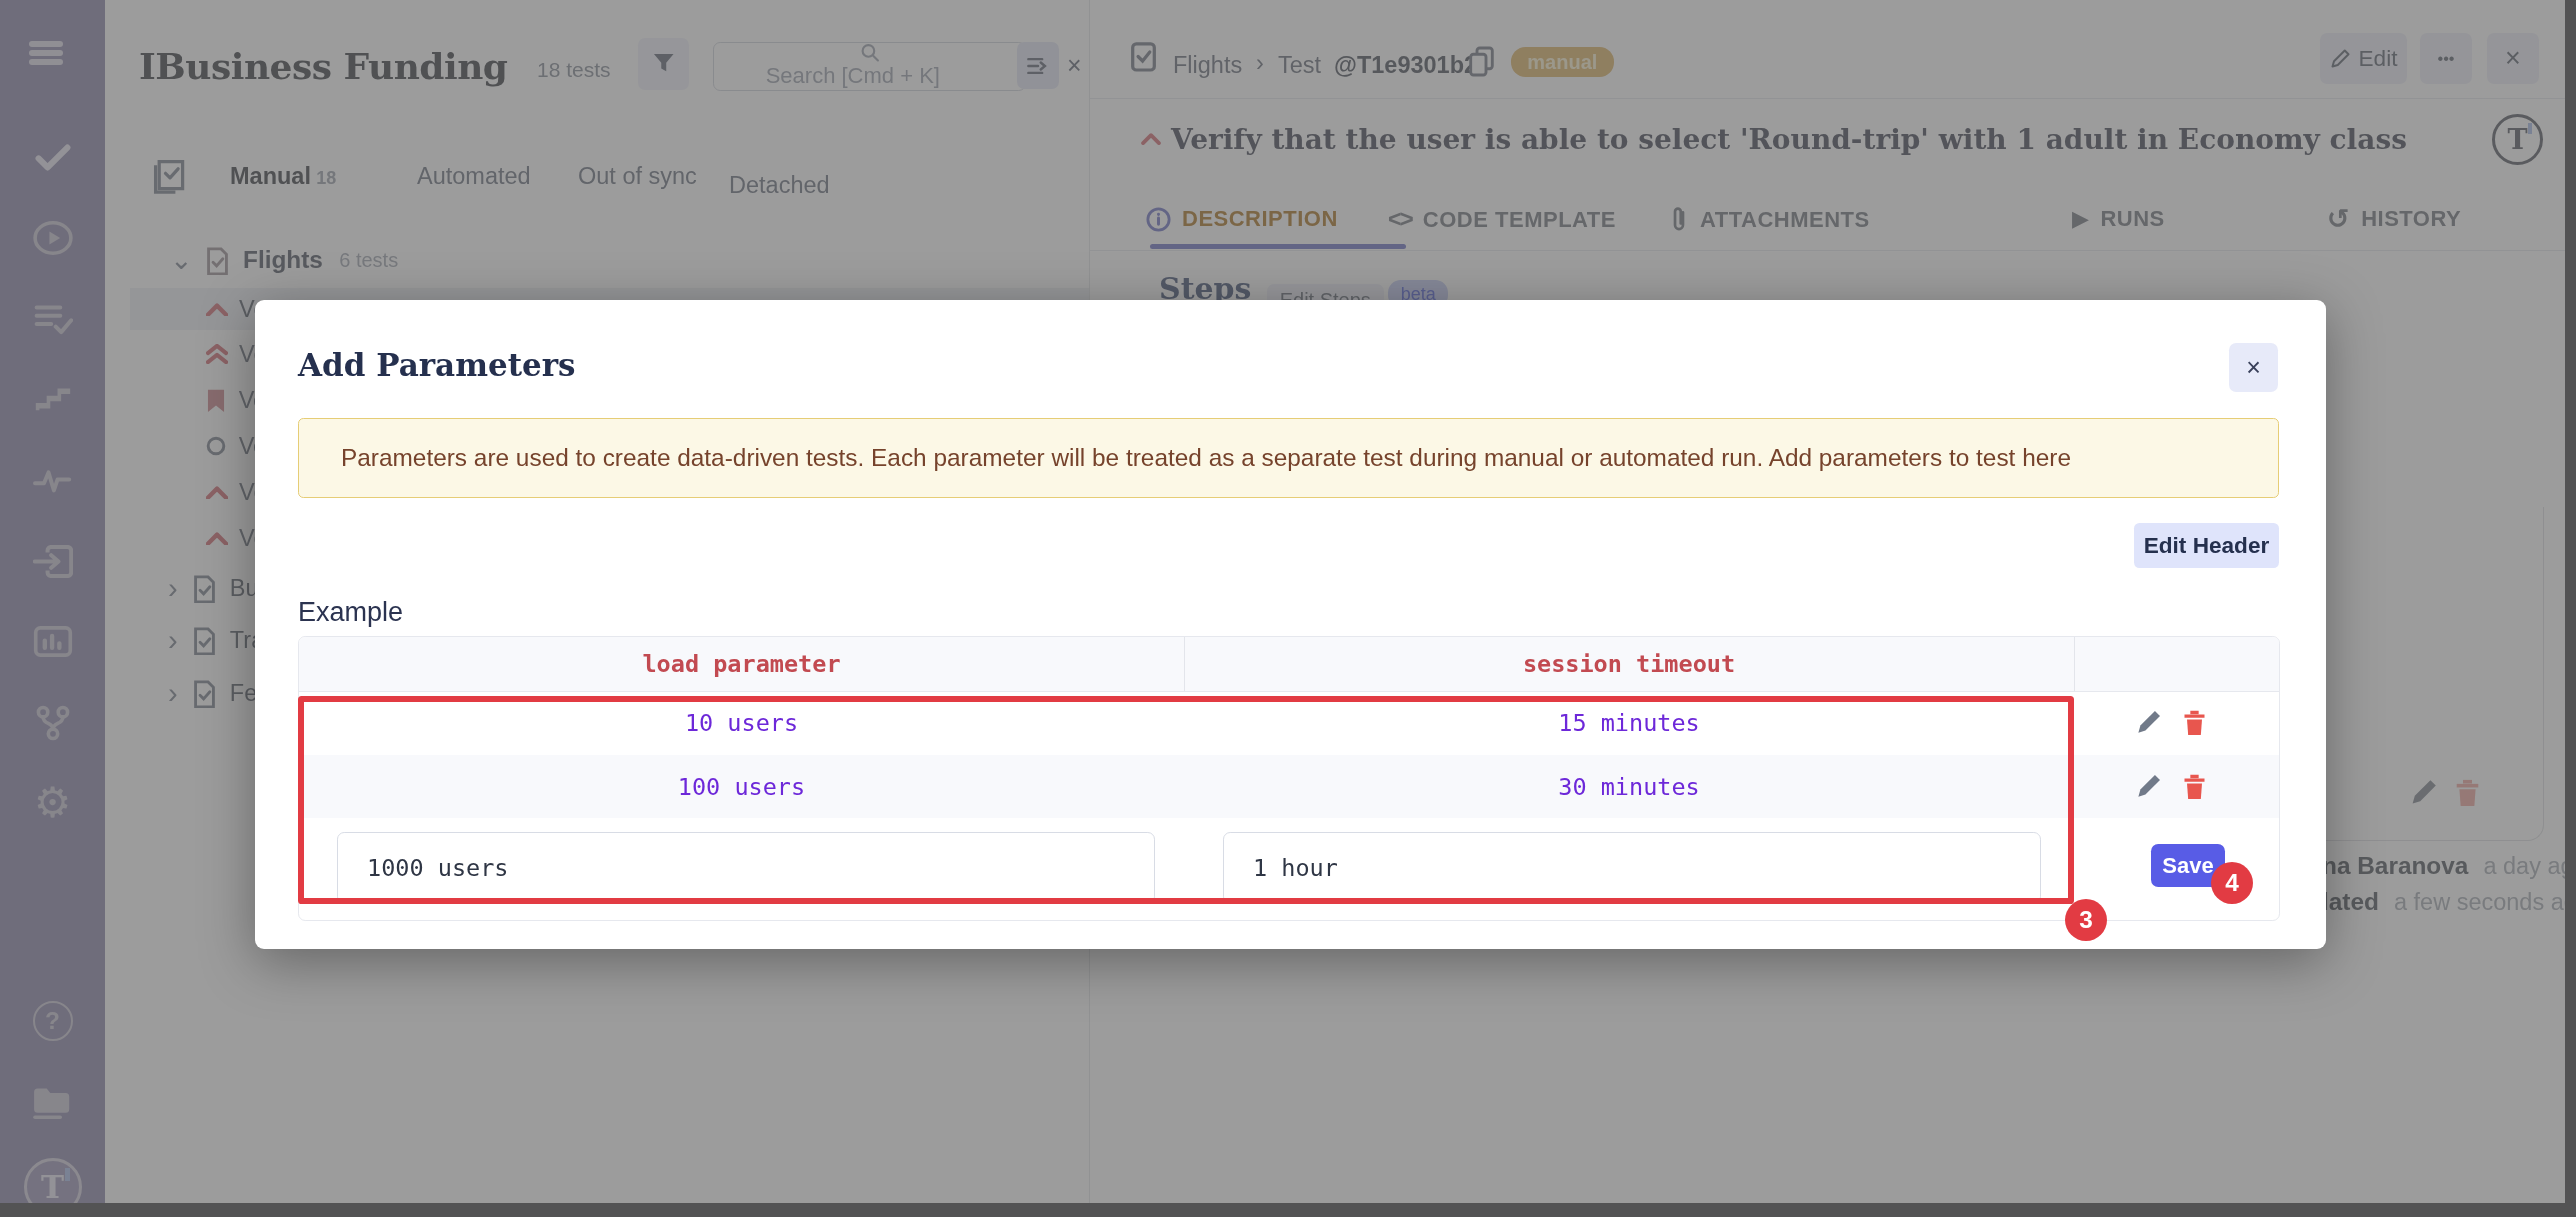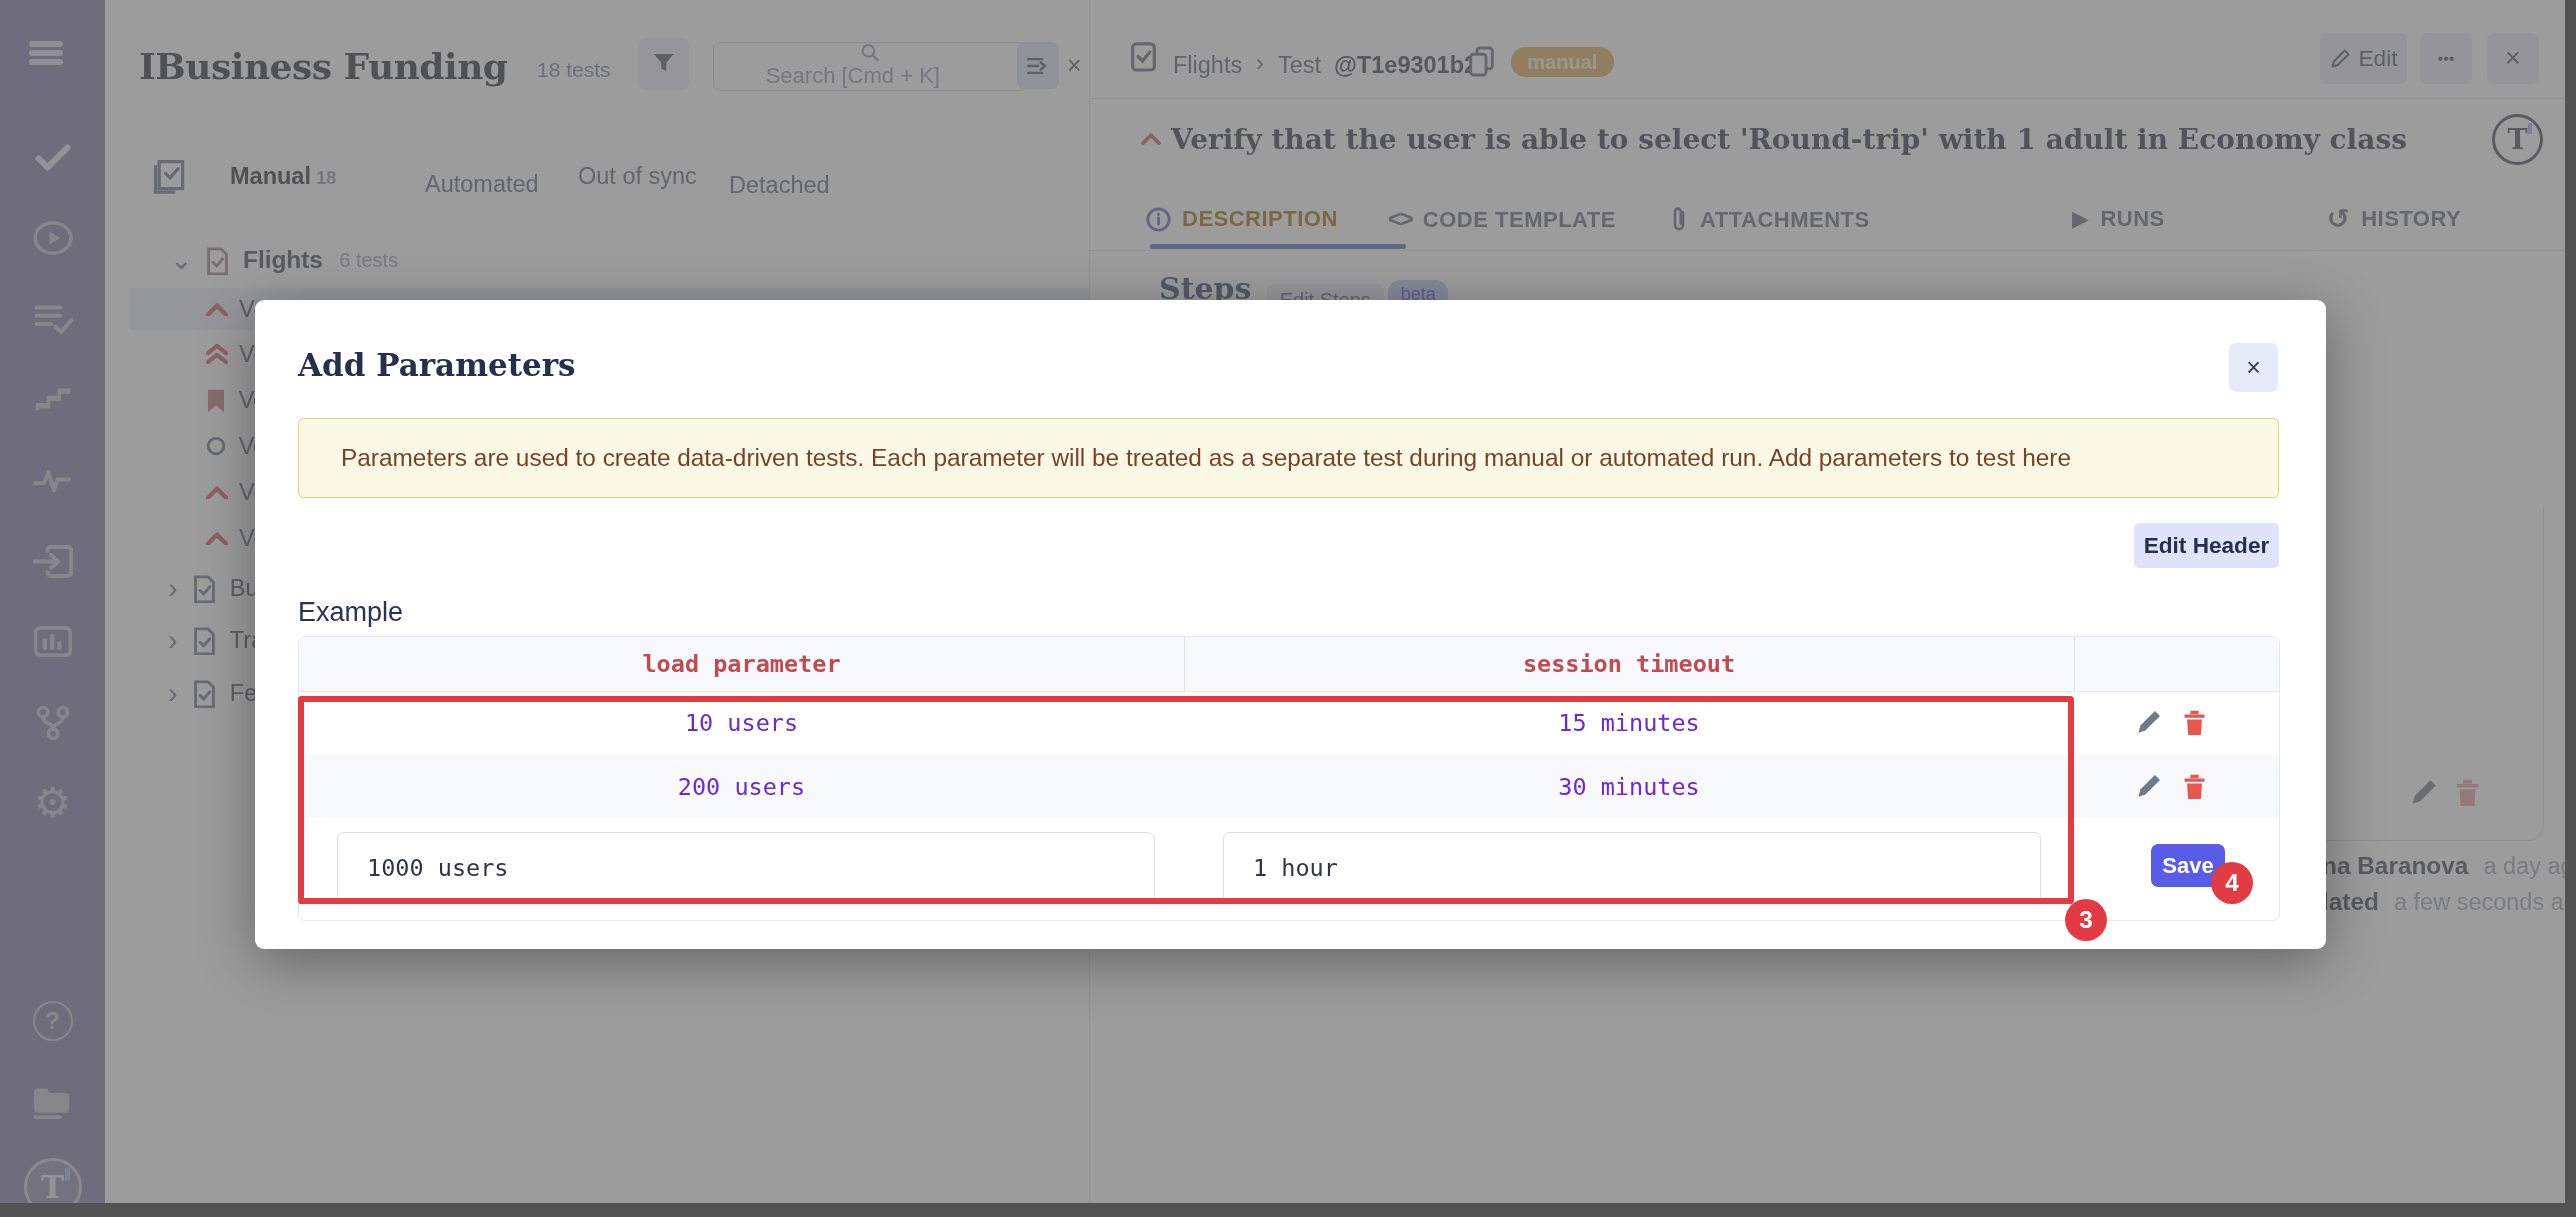--- a/index.html
+++ b/index.html
@@ -176,21 +176,21 @@
       <div class="abs" style="left:47px;top:156px;">
         <svg width="36" height="40" viewBox="0 0 20 22">
             <path d="M4 3h13v15H4z" stroke="#6a7180" stroke-width="1.8" fill="none"></path>
             <path d="M2 5v15h11" stroke="#6a7180" stroke-width="1.8" fill="none"></path>
             <path d="M7.5 9.5l2.5 2.5 4.5-5" stroke="#6a7180" stroke-width="1.8" fill="none" stroke-linecap="round" stroke-linejoin="round"></path>
           </svg>
       </div>
       <div class="abs tp-tab active" style="left:125px;top:163px;">
         <span>Manual</span><span class="tp-count">18</span>
       </div>
-      <div class="abs tp-tab" style="left:312px;top:171px;margin-left:8px;">Automated</div>
+      <div class="abs tp-tab" style="left:312px;top:163px;">Automated</div>
       <div class="abs tp-tab" style="left:473px;top:163px;">Out of sync</div>
       <div class="abs tp-tab" style="left:624px;top:172px;">Detached</div>
 
       <div class="abs trow" style="left:65px;top:242px;height:36px;">
         <span style="font-size:27px;color:#6a7180;margin-right:12.7px;line-height:18px;">⌄</span>
         <svg width="25" height="29" viewBox="0 0 14 16">
             <path d="M2 1.5h7l3 3v11H2z" stroke="#8b7f86" stroke-width="1.6" fill="none"></path>
             <path d="M4.5 9l2 2 3.5-4" stroke="#8b7f86" stroke-width="1.6" fill="none" stroke-linecap="round"></path>
           </svg>
         <span style="font-size:24.4px;color:#3a414e;margin-left:12.7px;font-weight:bold;">Flights</span>
@@ -393,21 +393,21 @@
             </svg>
           <svg width="25" height="27" viewBox="0 0 15 16">
               <path d="M5 1h5v2H5z" fill="#e8564e"></path>
               <path d="M1.5 3.2h12v2h-12z" fill="#e8564e"></path>
               <path d="M3 6.2h9l-.7 9.3H3.7L3 6.2z" fill="#e8564e"></path>
             </svg>
         </div>
       </div>
 
       <div class="t-row zebra" style="top:118px;">
-        <div class="cell" style="left:0;width:885px;">200 users</div>
+        <div class="cell" style="left:0;width:885px;">100 users</div>
         <div class="cell" style="left:885px;width:890px;">30 minutes</div>
         <div class="row-actions" style="left:1836px;">
           <svg width="27" height="27" viewBox="0 0 16 16">
               <path d="M2 14l1.2-4.2L11.8 1.2l3 3L6.2 12.8 2 14z" fill="#717a89"></path>
             </svg>
           <svg width="25" height="27" viewBox="0 0 15 16">
               <path d="M5 1h5v2H5z" fill="#e8564e"></path>
               <path d="M1.5 3.2h12v2h-12z" fill="#e8564e"></path>
               <path d="M3 6.2h9l-.7 9.3H3.7L3 6.2z" fill="#e8564e"></path>
             </svg>

